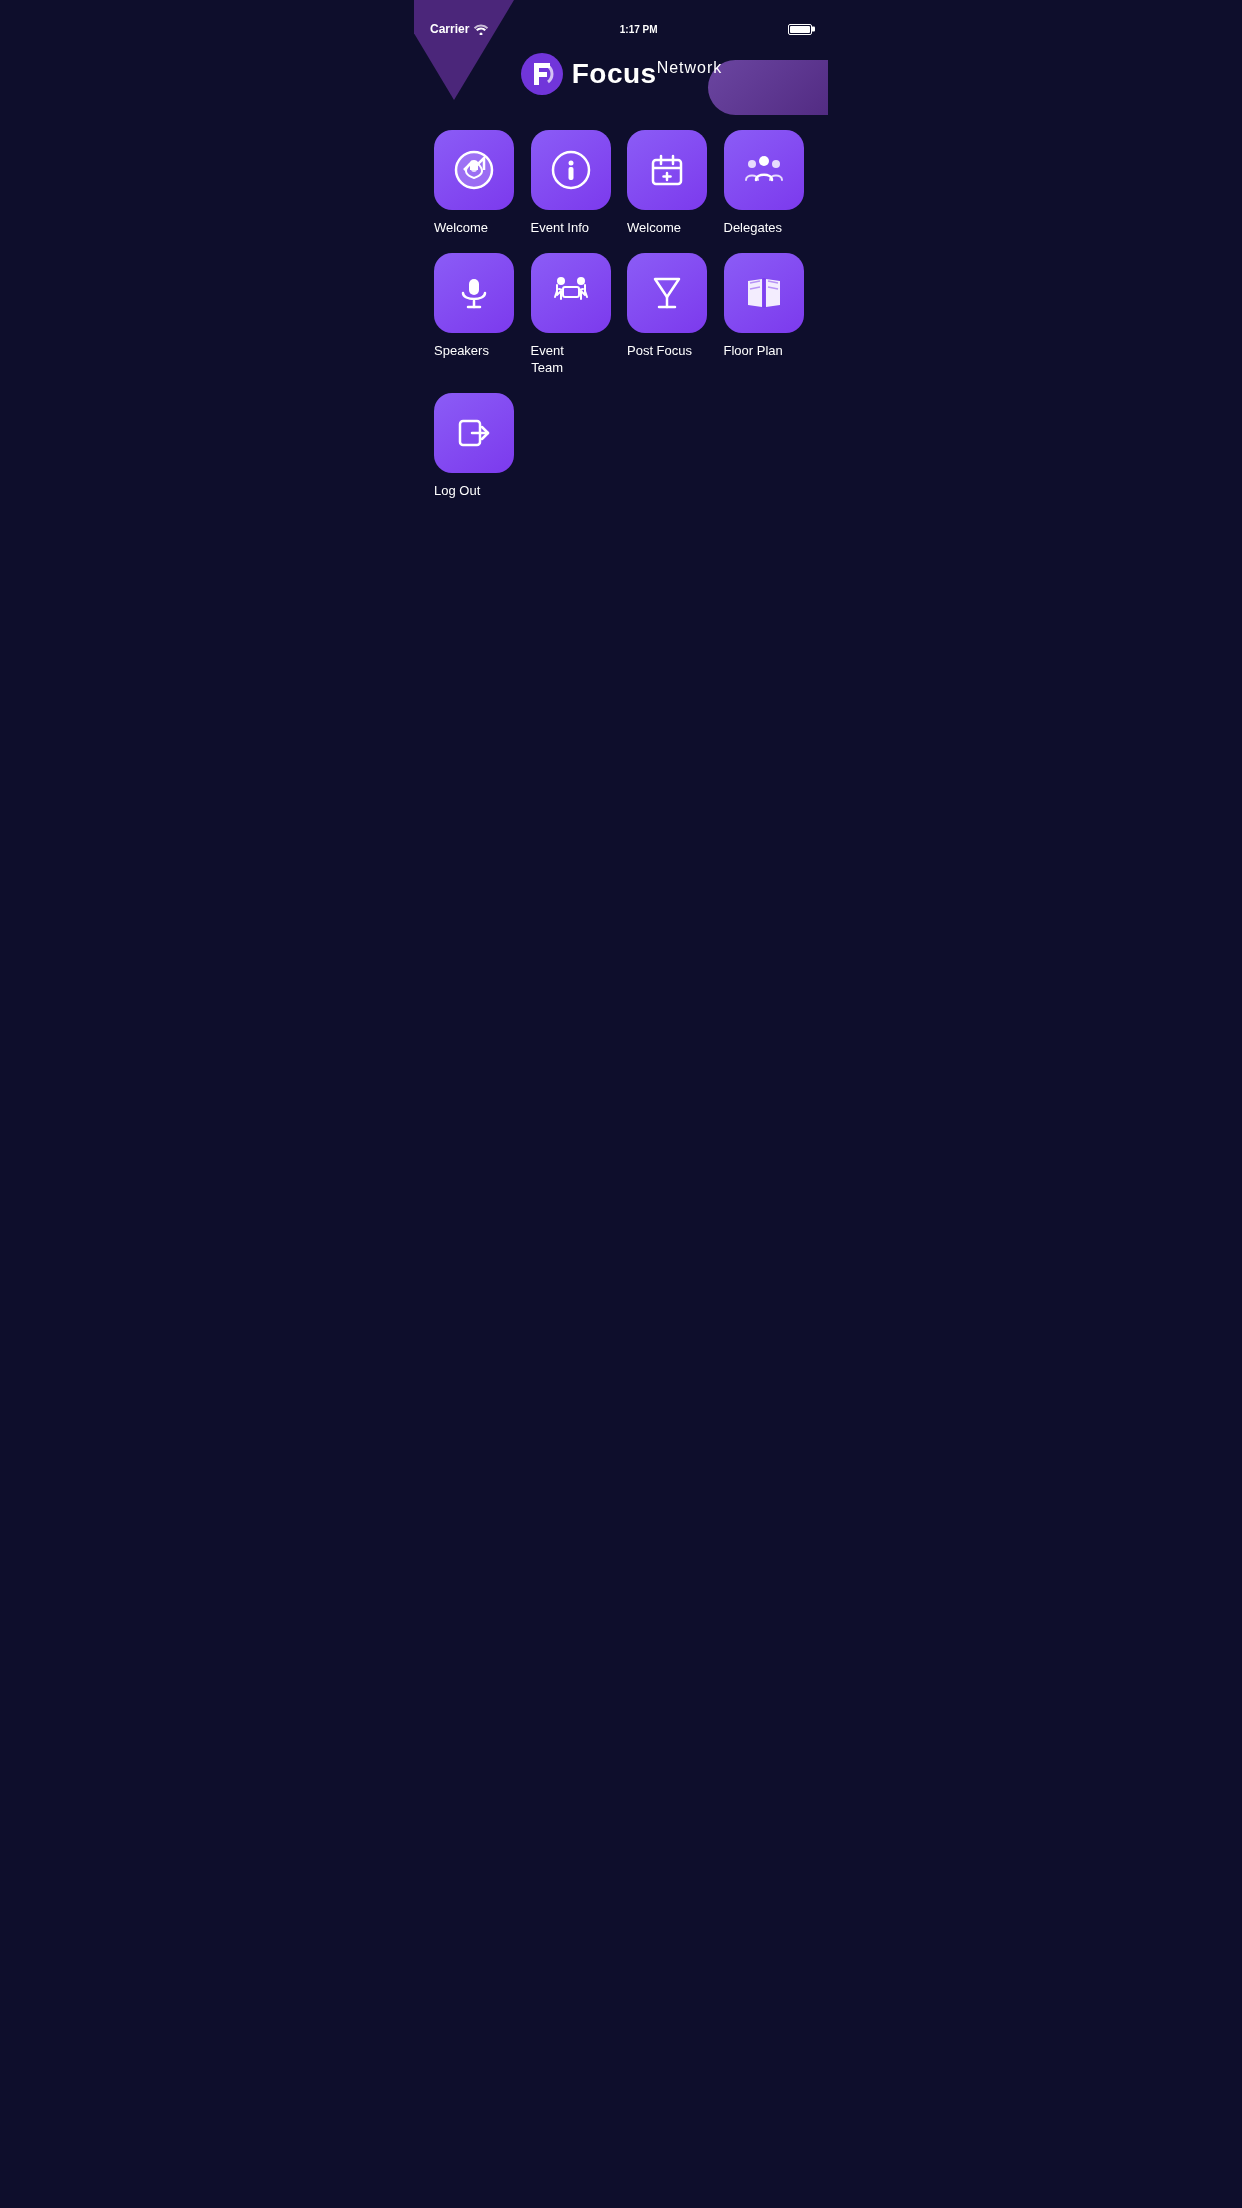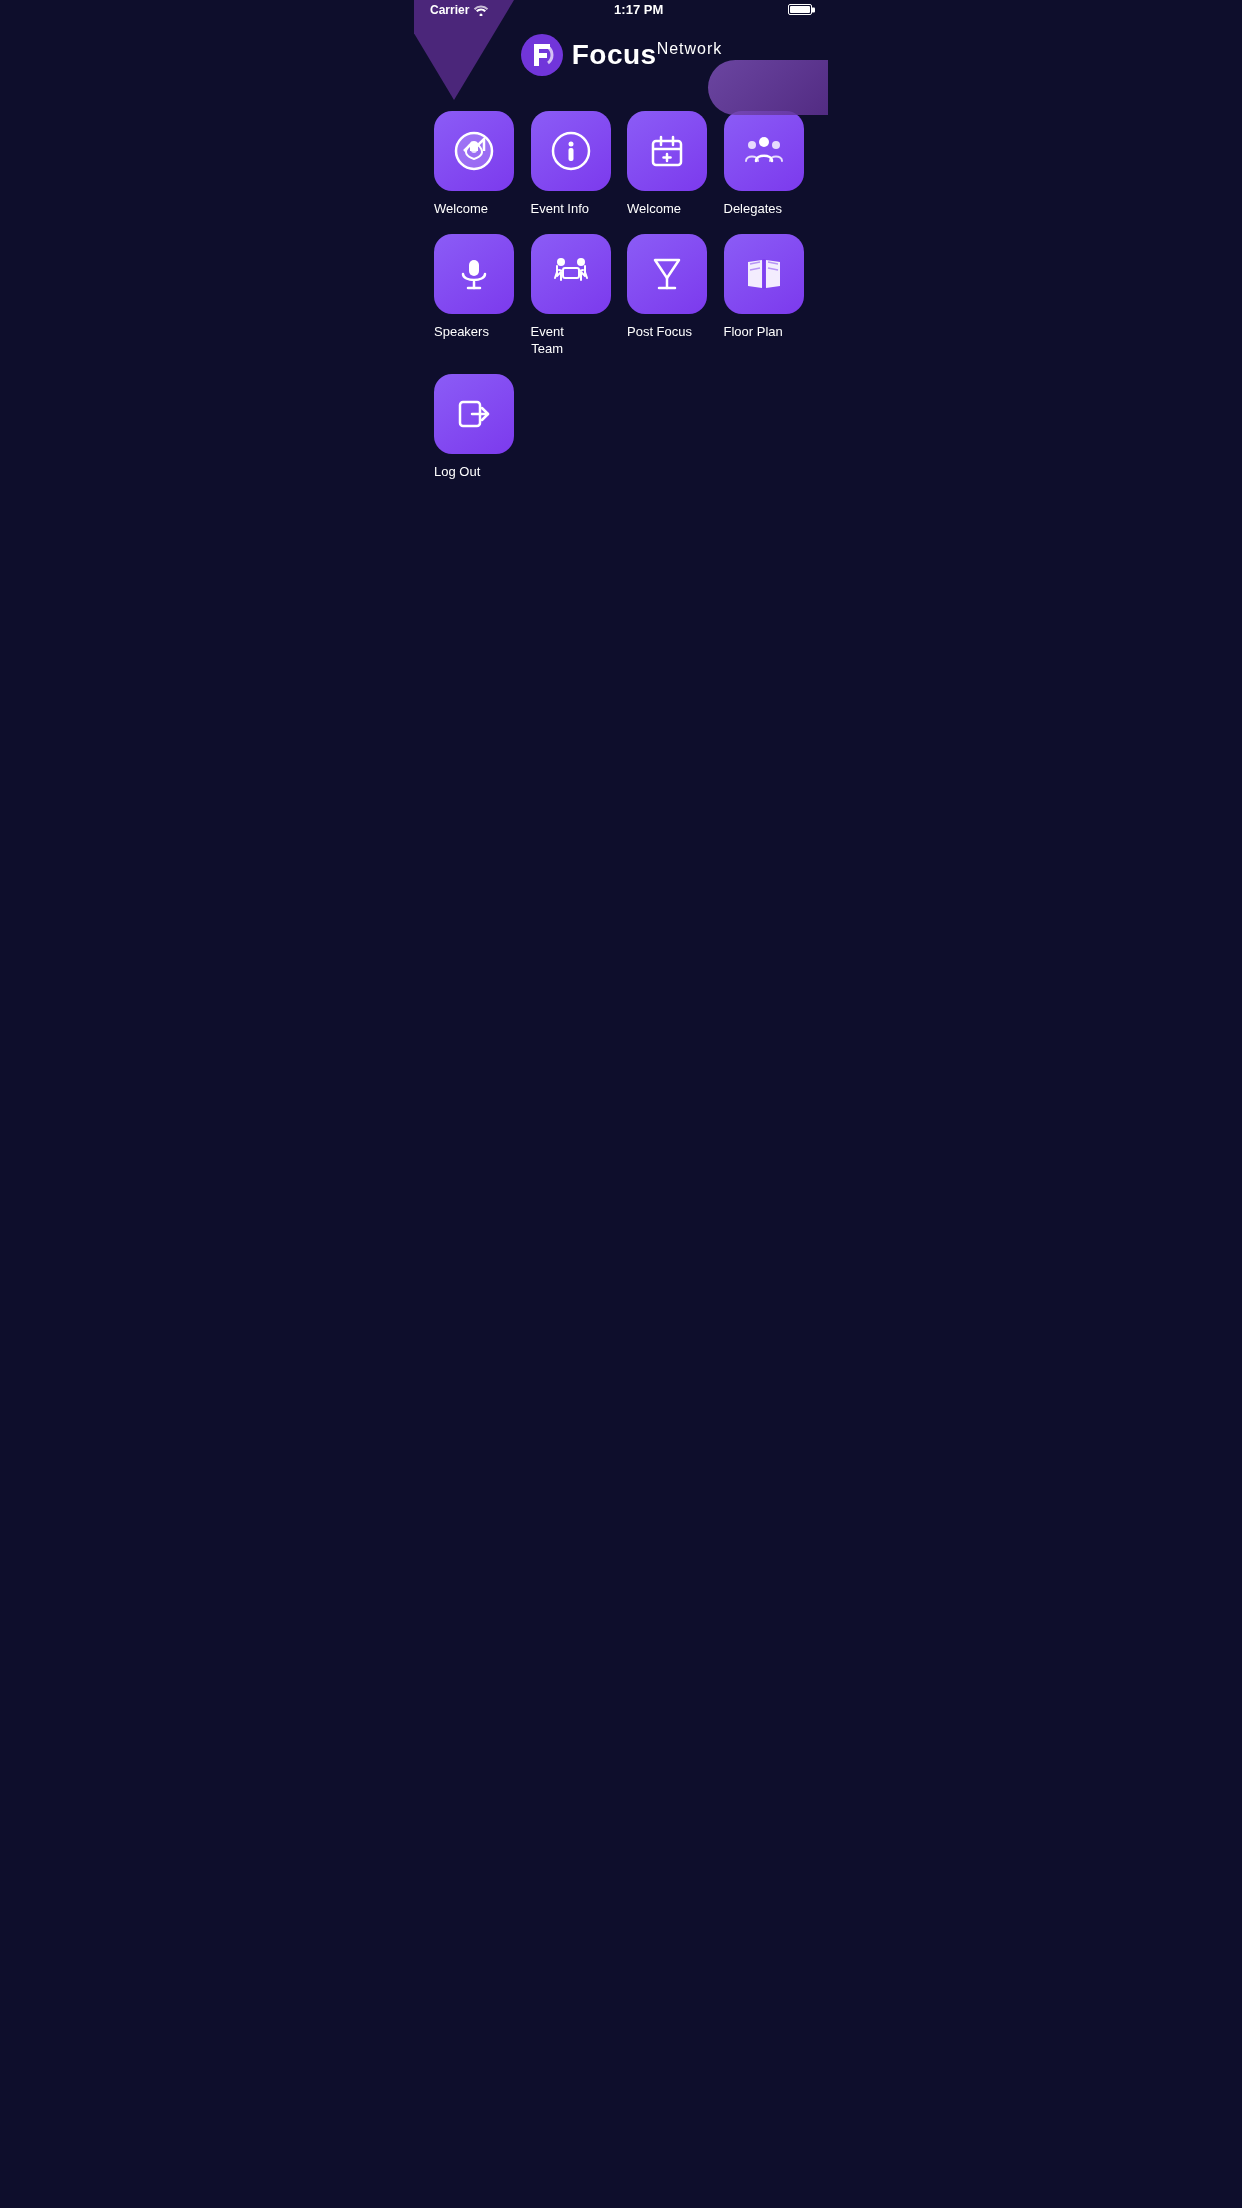--- a/index.html
+++ b/index.html
@@ -15,36 +15,36 @@
       color: white;
       position: relative;
       overflow-x: hidden;
     }
 
     
     .status-bar {
       display: flex;
       justify-content: space-between;
       align-items: center;
-      padding: 2px 16px 4px;
+      padding: 22px 16px 4px;
       font-size: 12px;
       font-weight: 600;
       color: white;
       position: relative;
       z-index: 10;
     }
 
     .status-bar .carrier {
       display: flex;
       align-items: center;
       gap: 4px;
     }
 
     .status-bar .time {
-      font-size: 13px;
+      font-size: 10px;
       font-weight: 600;
     }
 
     .status-bar .battery {
       display: flex;
       align-items: center;
       gap: 2px;
     }
 
     

